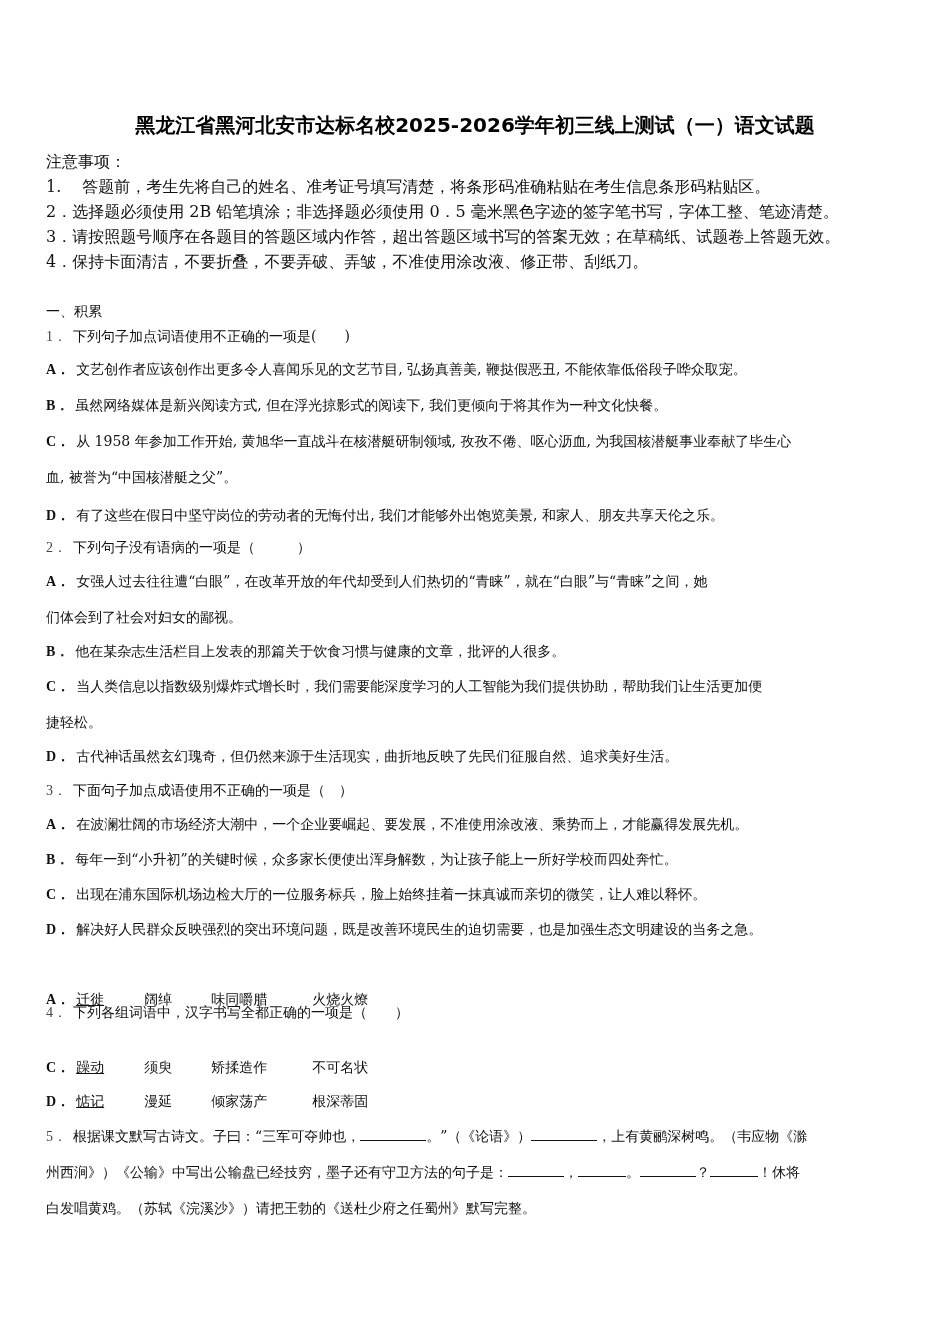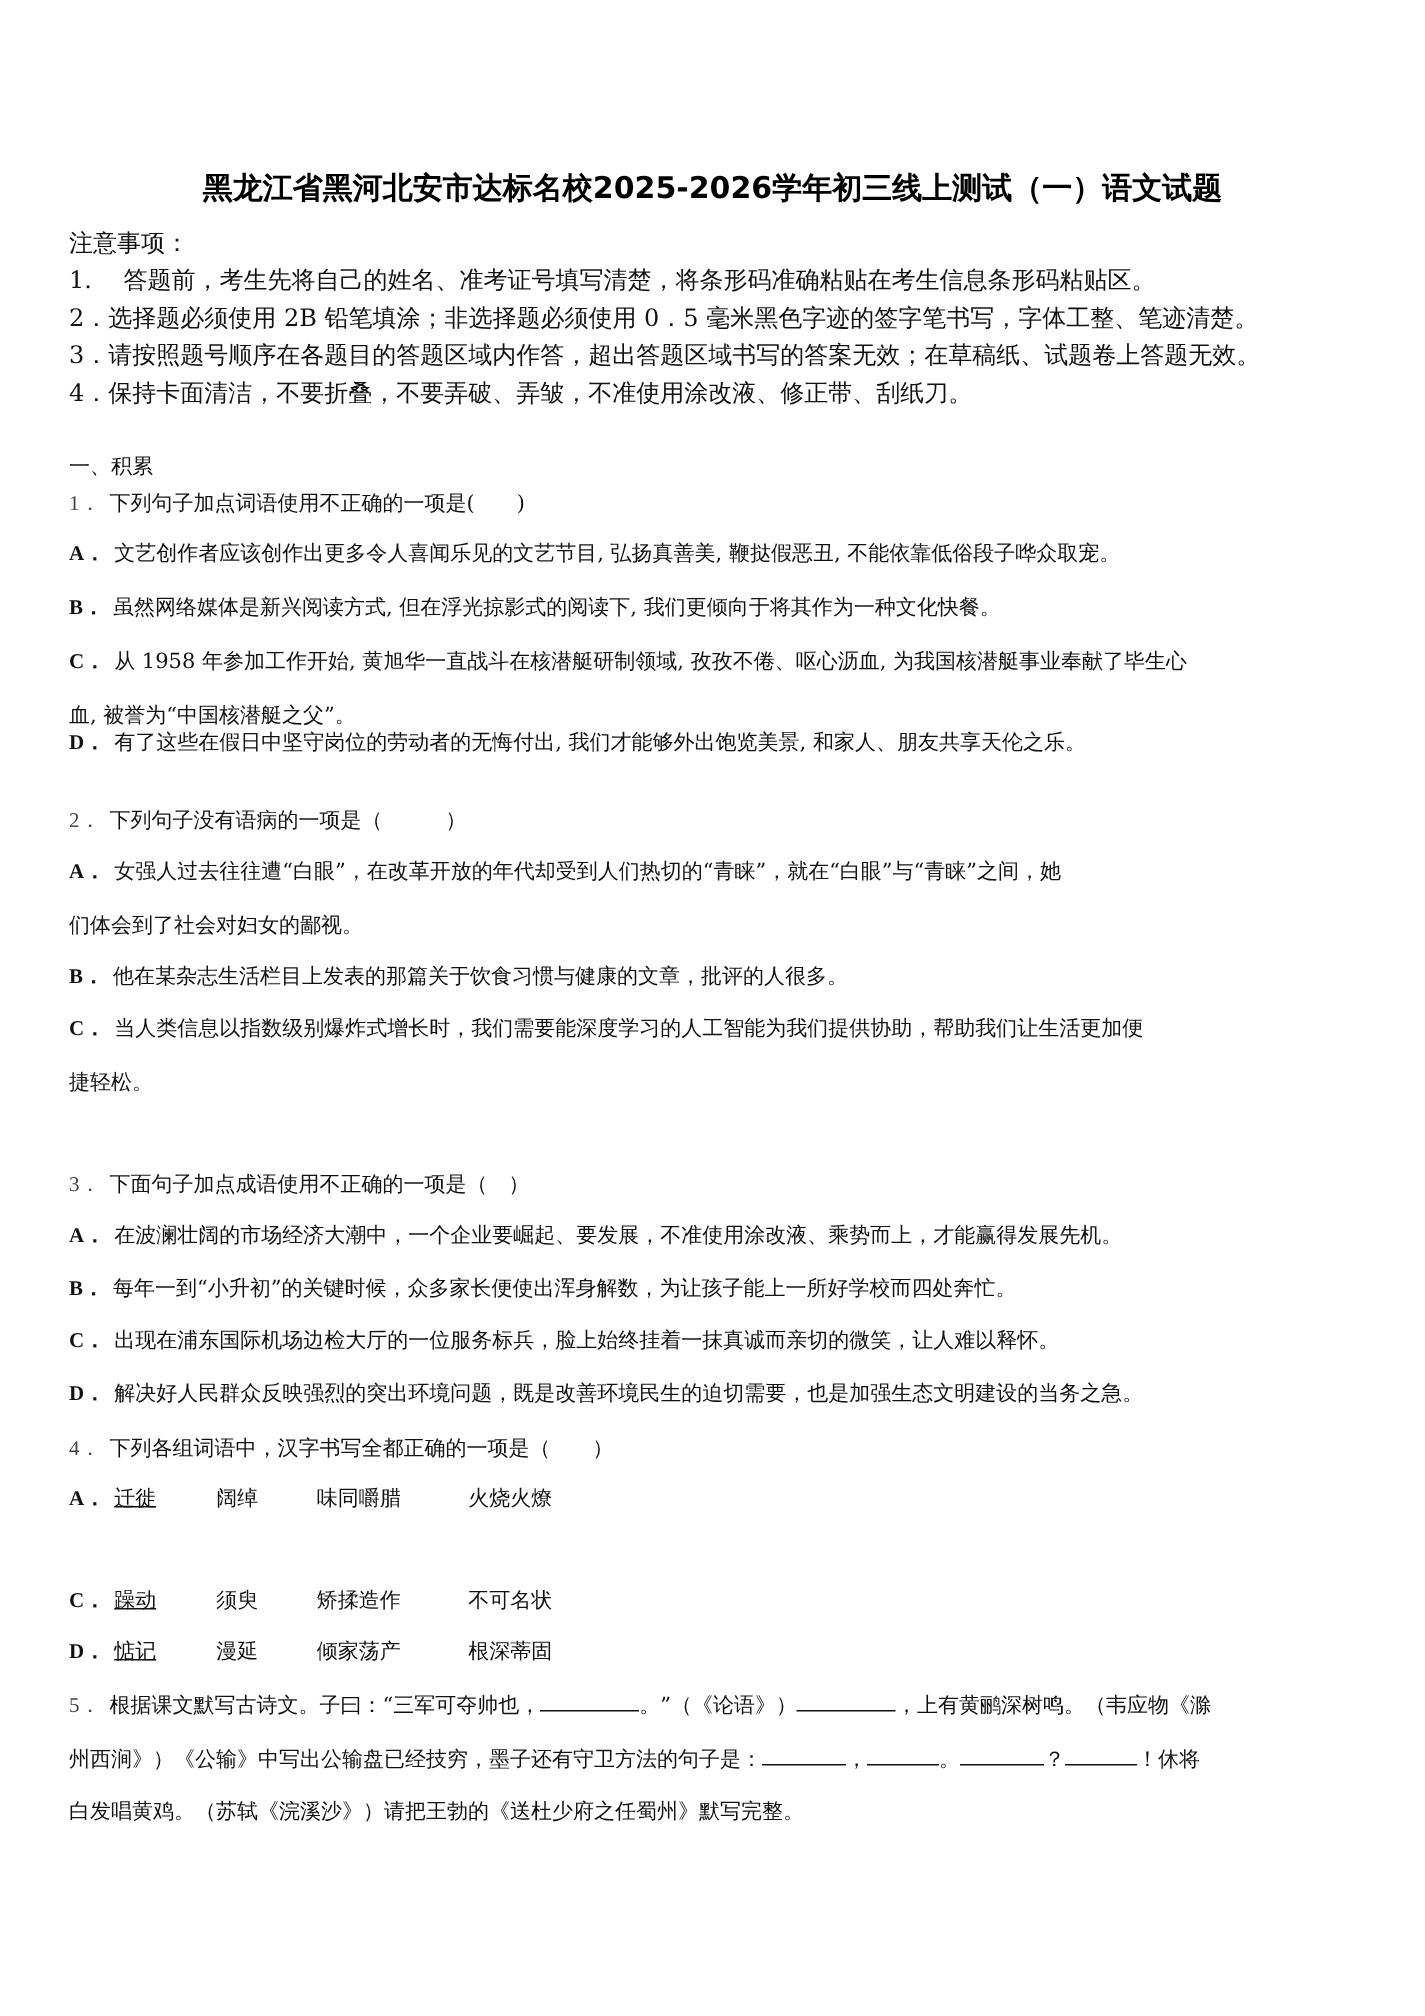--- a/index.html
+++ b/index.html
@@ -46,56 +46,59 @@
   <div class="line" style="top:359px">
     <span class="lbl">A．</span><span>文艺创作者应该创作出更多令人喜闻乐见的文艺节目, 弘扬真善美, 鞭挞假恶丑, 不能依靠低俗段子哗众取宠。</span>
   </div>
   <div class="line" style="top:395px">
     <span class="lbl">B．</span><span>虽然网络媒体是新兴阅读方式, 但在浮光掠影式的阅读下, 我们更倾向于将其作为一种文化快餐。</span>
   </div>
   <div class="line" style="top:431px">
     <span class="lbl">C．</span><span>从 1958 年参加工作开始, 黄旭华一直战斗在核潜艇研制领域, 孜孜不倦、呕心沥血, 为我国核潜艇事业奉献了毕生心</span>
   </div>
   <div class="line" style="top:467px">血, 被誉为“中国核潜艇之父”。</div>
-  <div class="line" style="top:485px">
+  <div class="line" style="top:505px">
     <span class="lbl">D．</span><span>有了这些在假日中坚守岗位的劳动者的无悔付出, 我们才能够外出饱览美景, 和家人、朋友共享天伦之乐。</span>
   </div>
 
   <div class="line" style="top:537px">
     <span class="qnum">2．</span><span>下列句子没有语病的一项是（　　　）</span>
   </div>
   <div class="line" style="top:571px">
     <span class="lbl">A．</span><span>女强人过去往往遭“白眼”，在改革开放的年代却受到人们热切的“青睐”，就在“白眼”与“青睐”之间，她</span>
   </div>
   <div class="line" style="top:607px">们体会到了社会对妇女的鄙视。</div>
   <div class="line" style="top:641px">
     <span class="lbl">B．</span><span>他在某杂志生活栏目上发表的那篇关于饮食习惯与健康的文章，批评的人很多。</span>
   </div>
   <div class="line" style="top:676px">
     <span class="lbl">C．</span><span>当人类信息以指数级别爆炸式增长时，我们需要能深度学习的人工智能为我们提供协助，帮助我们让生活更加便</span>
   </div>
   <div class="line" style="top:712px">捷轻松。</div>
+  <div class="line" style="top:746px">
+    <span class="lbl">D．</span><span>古代神话虽然玄幻瑰奇，但仍然来源于生活现实，曲折地反映了先民们征服自然、追求美好生活。</span>
+  </div>
 
   <div class="line" style="top:780px">
     <span class="qnum">3．</span><span>下面句子加点成语使用不正确的一项是（　）</span>
   </div>
   <div class="line" style="top:814px">
     <span class="lbl">A．</span><span>在波澜壮阔的市场经济大潮中，一个企业要崛起、要发展，不准使用涂改液、乘势而上，才能赢得发展先机。</span>
   </div>
   <div class="line" style="top:849px">
     <span class="lbl">B．</span><span>每年一到“小升初”的关键时候，众多家长便使出浑身解数，为让孩子能上一所好学校而四处奔忙。</span>
   </div>
   <div class="line" style="top:884px">
     <span class="lbl">C．</span><span>出现在浦东国际机场边检大厅的一位服务标兵，脸上始终挂着一抹真诚而亲切的微笑，让人难以释怀。</span>
   </div>
   <div class="line" style="top:919px">
     <span class="lbl">D．</span><span>解决好人民群众反映强烈的突出环境问题，既是改善环境民生的迫切需要，也是加强生态文明建设的当务之急。</span>
   </div>
 
-  <div class="line" style="top:956px">
+  <div class="line" style="top:1002px">
     <span class="qnum">4．</span><span>下列各组词语中，汉字书写全都正确的一项是（　　）</span>
   </div>
   <div class="line words" style="top:989px">
     <span class="lbl">A．</span><span class="w1">迁徙</span><span class="w2">阔绰</span><span class="w3">味同嚼腊</span><span class="w4">火烧火燎</span>
   </div>
   <div class="line words" style="top:1057px">
     <span class="lbl">C．</span><span class="w1">躁动</span><span class="w2">须臾</span><span class="w3">矫揉造作</span><span class="w4">不可名状</span>
   </div>
   <div class="line words" style="top:1091px">
     <span class="lbl">D．</span><span class="w1">惦记</span><span class="w2">漫延</span><span class="w3">倾家荡产</span><span class="w4">根深蒂固</span>

